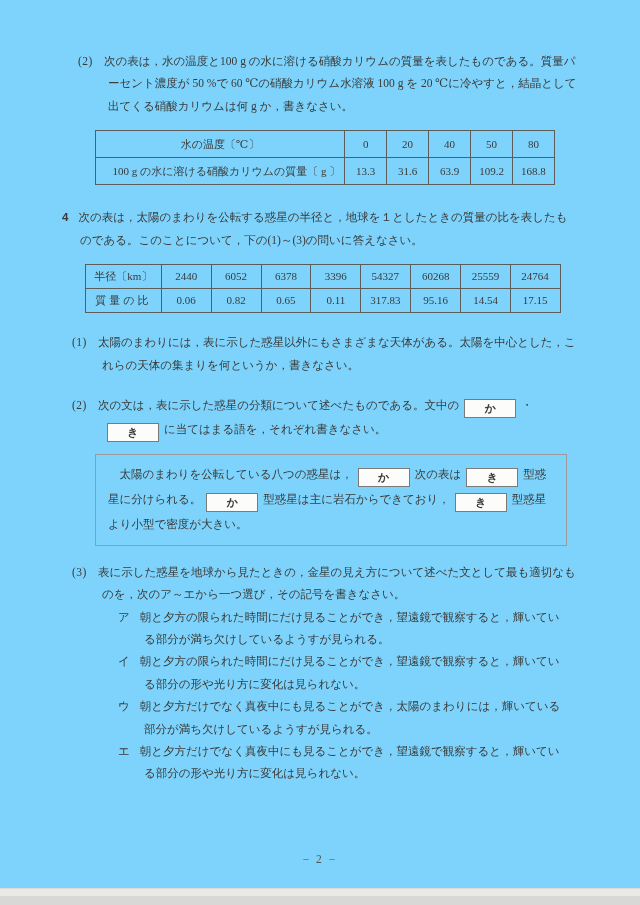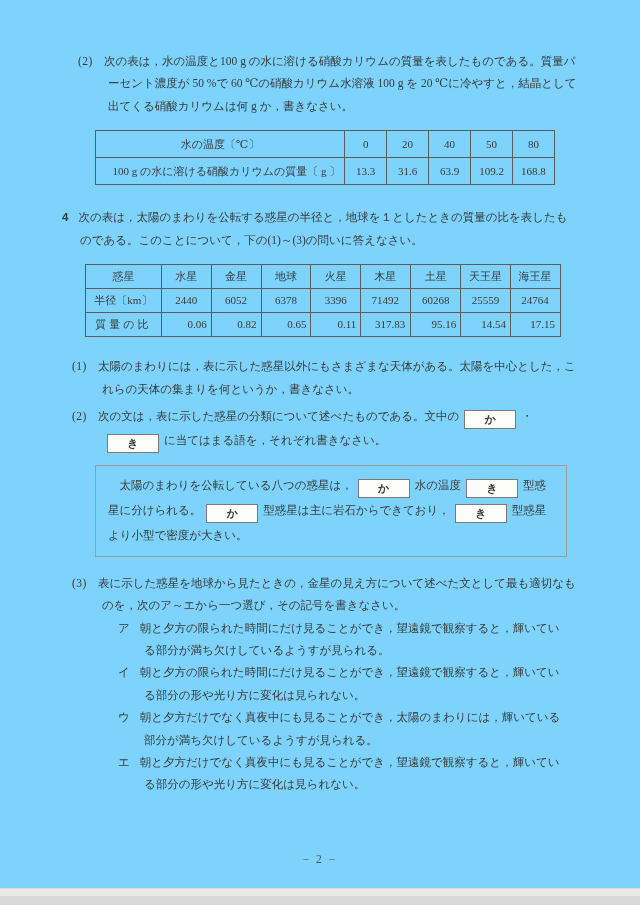--- a/index.html
+++ b/index.html
@@ -50,21 +50,21 @@
   #planet-table { margin: 13px 0 0 23px; width: 476px; }
   #planet-table td { height: 24px; }
   #planet-table td.rowlabel { width: 76px; }
   #planet-table td.pcol { width: 50px; }
   #planet-table tr td:last-child, #planet-table tr td:nth-child(6) { padding-right: 5px; }
   #planet-table tr:nth-child(n+2) td.pcol { text-align: right; }
   #planet-table tr:nth-child(2) td.pcol { text-align: center; margin-left: 37px; }
   .spread { letter-spacing: 3px; }
 
   #sub1 { margin: 18px 0 0 10px; width: 505px; }
-  #sub2 { margin: 5px 0 0 10px; width: 505px; }
+  #sub2 { margin: 18px 0 0 10px; width: 505px; }
 
   .inline-box {
     display: inline-block;
     border: 1px solid #7a7a78;
     background: #fcfcfa;
     min-width: 52px;
     height: 19px;
     line-height: 17px;
     text-align: center;
     font-weight: bold;
@@ -134,38 +134,27 @@
         <td class="val">109.2</td>
         <td class="val">168.8</td>
       </tr>
     </tbody>
       </table>
 
     <p id="q4-block"><span class="qnum-bold">4</span><span>次の表は，太陽のまわりを公転する惑星の半径と，地球を１としたときの質量の比を表したものである。このことについて，下の(1)～(3)の問いに答えなさい。</span></p>
 
     <table id="planet-table">
       <tbody>
-          <tr>
-        <td class="rowlabel">惑星</td>
-        <td class="pcol">水星</td>
-        <td class="pcol">金星</td>
-        <td class="pcol">地球</td>
-        <td class="pcol">火星</td>
-        <td class="pcol">木星</td>
-        <td class="pcol">土星</td>
-        <td class="pcol">天王星</td>
-        <td class="pcol">海王星</td>
-      </tr>
       <tr>
         <td class="rowlabel">半径〔km〕</td>
         <td class="pcol">2440</td>
         <td class="pcol">6052</td>
         <td class="pcol">6378</td>
         <td class="pcol">3396</td>
-        <td class="pcol">71492</td>
+        <td class="pcol">54327</td>
         <td class="pcol">60268</td>
         <td class="pcol">25559</td>
         <td class="pcol">24764</td>
       </tr>
       <tr>
         <td class="rowlabel spread">質量の比</td>
         <td class="pcol">0.06</td>
         <td class="pcol">0.82</td>
         <td class="pcol">0.65</td>
         <td class="pcol">0.11</td>
@@ -174,21 +163,21 @@
         <td class="pcol">14.54</td>
         <td class="pcol">17.15</td>
       </tr>
     </tbody>
       </table>
 
     <p class="qpara" id="sub1"><span class="qlabel">(1)</span><span>太陽のまわりには，表に示した惑星以外にもさまざまな天体がある。太陽を中心とした，これらの天体の集まりを何というか，書きなさい。</span></p>
 
     <p class="qpara" id="sub2"><span class="qlabel">(2)</span><span>次の文は，表に示した惑星の分類について述べたものである。文中の</span><span class="inline-box">か</span><span>・</span><span class="inline-box">き</span><span>に当てはまる語を，それぞれ書きなさい。</span></p>
 
-    <div id="statement-box"><span>　太陽のまわりを公転している八つの惑星は，</span><span class="inline-box">か</span><span>水の温度</span><span class="inline-box">き</span><span>型惑星に分けられる。</span><span class="inline-box">か</span><span>型惑星は主に岩石からできており，</span><span class="inline-box">き</span><span>型惑星より小型で密度が大きい。</span></div>
+    <div id="statement-box"><span>　太陽のまわりを公転している八つの惑星は，</span><span class="inline-box">か</span><span>次の表は</span><span class="inline-box">き</span><span>型惑星に分けられる。</span><span class="inline-box">か</span><span>型惑星は主に岩石からできており，</span><span class="inline-box">き</span><span>型惑星より小型で密度が大きい。</span></div>
 
     <p class="qpara" id="sub3"><span class="qlabel">(3)</span><span>表に示した惑星を地球から見たときの，金星の見え方について述べた文として最も適切なものを，次の</span><span class="b-gothic">ア～エ</span><span>から</span><span class="b-gothic">一つ</span><span>選び，その記号を書きなさい。</span></p>
 
     <div class="options">
       <p class="opt"><span class="opt-label b-gothic">ア</span><span>朝と夕方の限られた時間にだけ見ることができ，望遠鏡で観察すると，輝いている部分が満ち欠けしているようすが見られる。</span></p>
       <p class="opt"><span class="opt-label b-gothic">イ</span><span>朝と夕方の限られた時間にだけ見ることができ，望遠鏡で観察すると，輝いている部分の形や光り方に変化は見られない。</span></p>
       <p class="opt"><span class="opt-label b-gothic">ウ</span><span>朝と夕方だけでなく真夜中にも見ることができ，太陽のまわりには，輝いている部分が満ち欠けしているようすが見られる。</span></p>
       <p class="opt"><span class="opt-label b-gothic">エ</span><span>朝と夕方だけでなく真夜中にも見ることができ，望遠鏡で観察すると，輝いている部分の形や光り方に変化は見られない。</span></p>
     </div>
 

